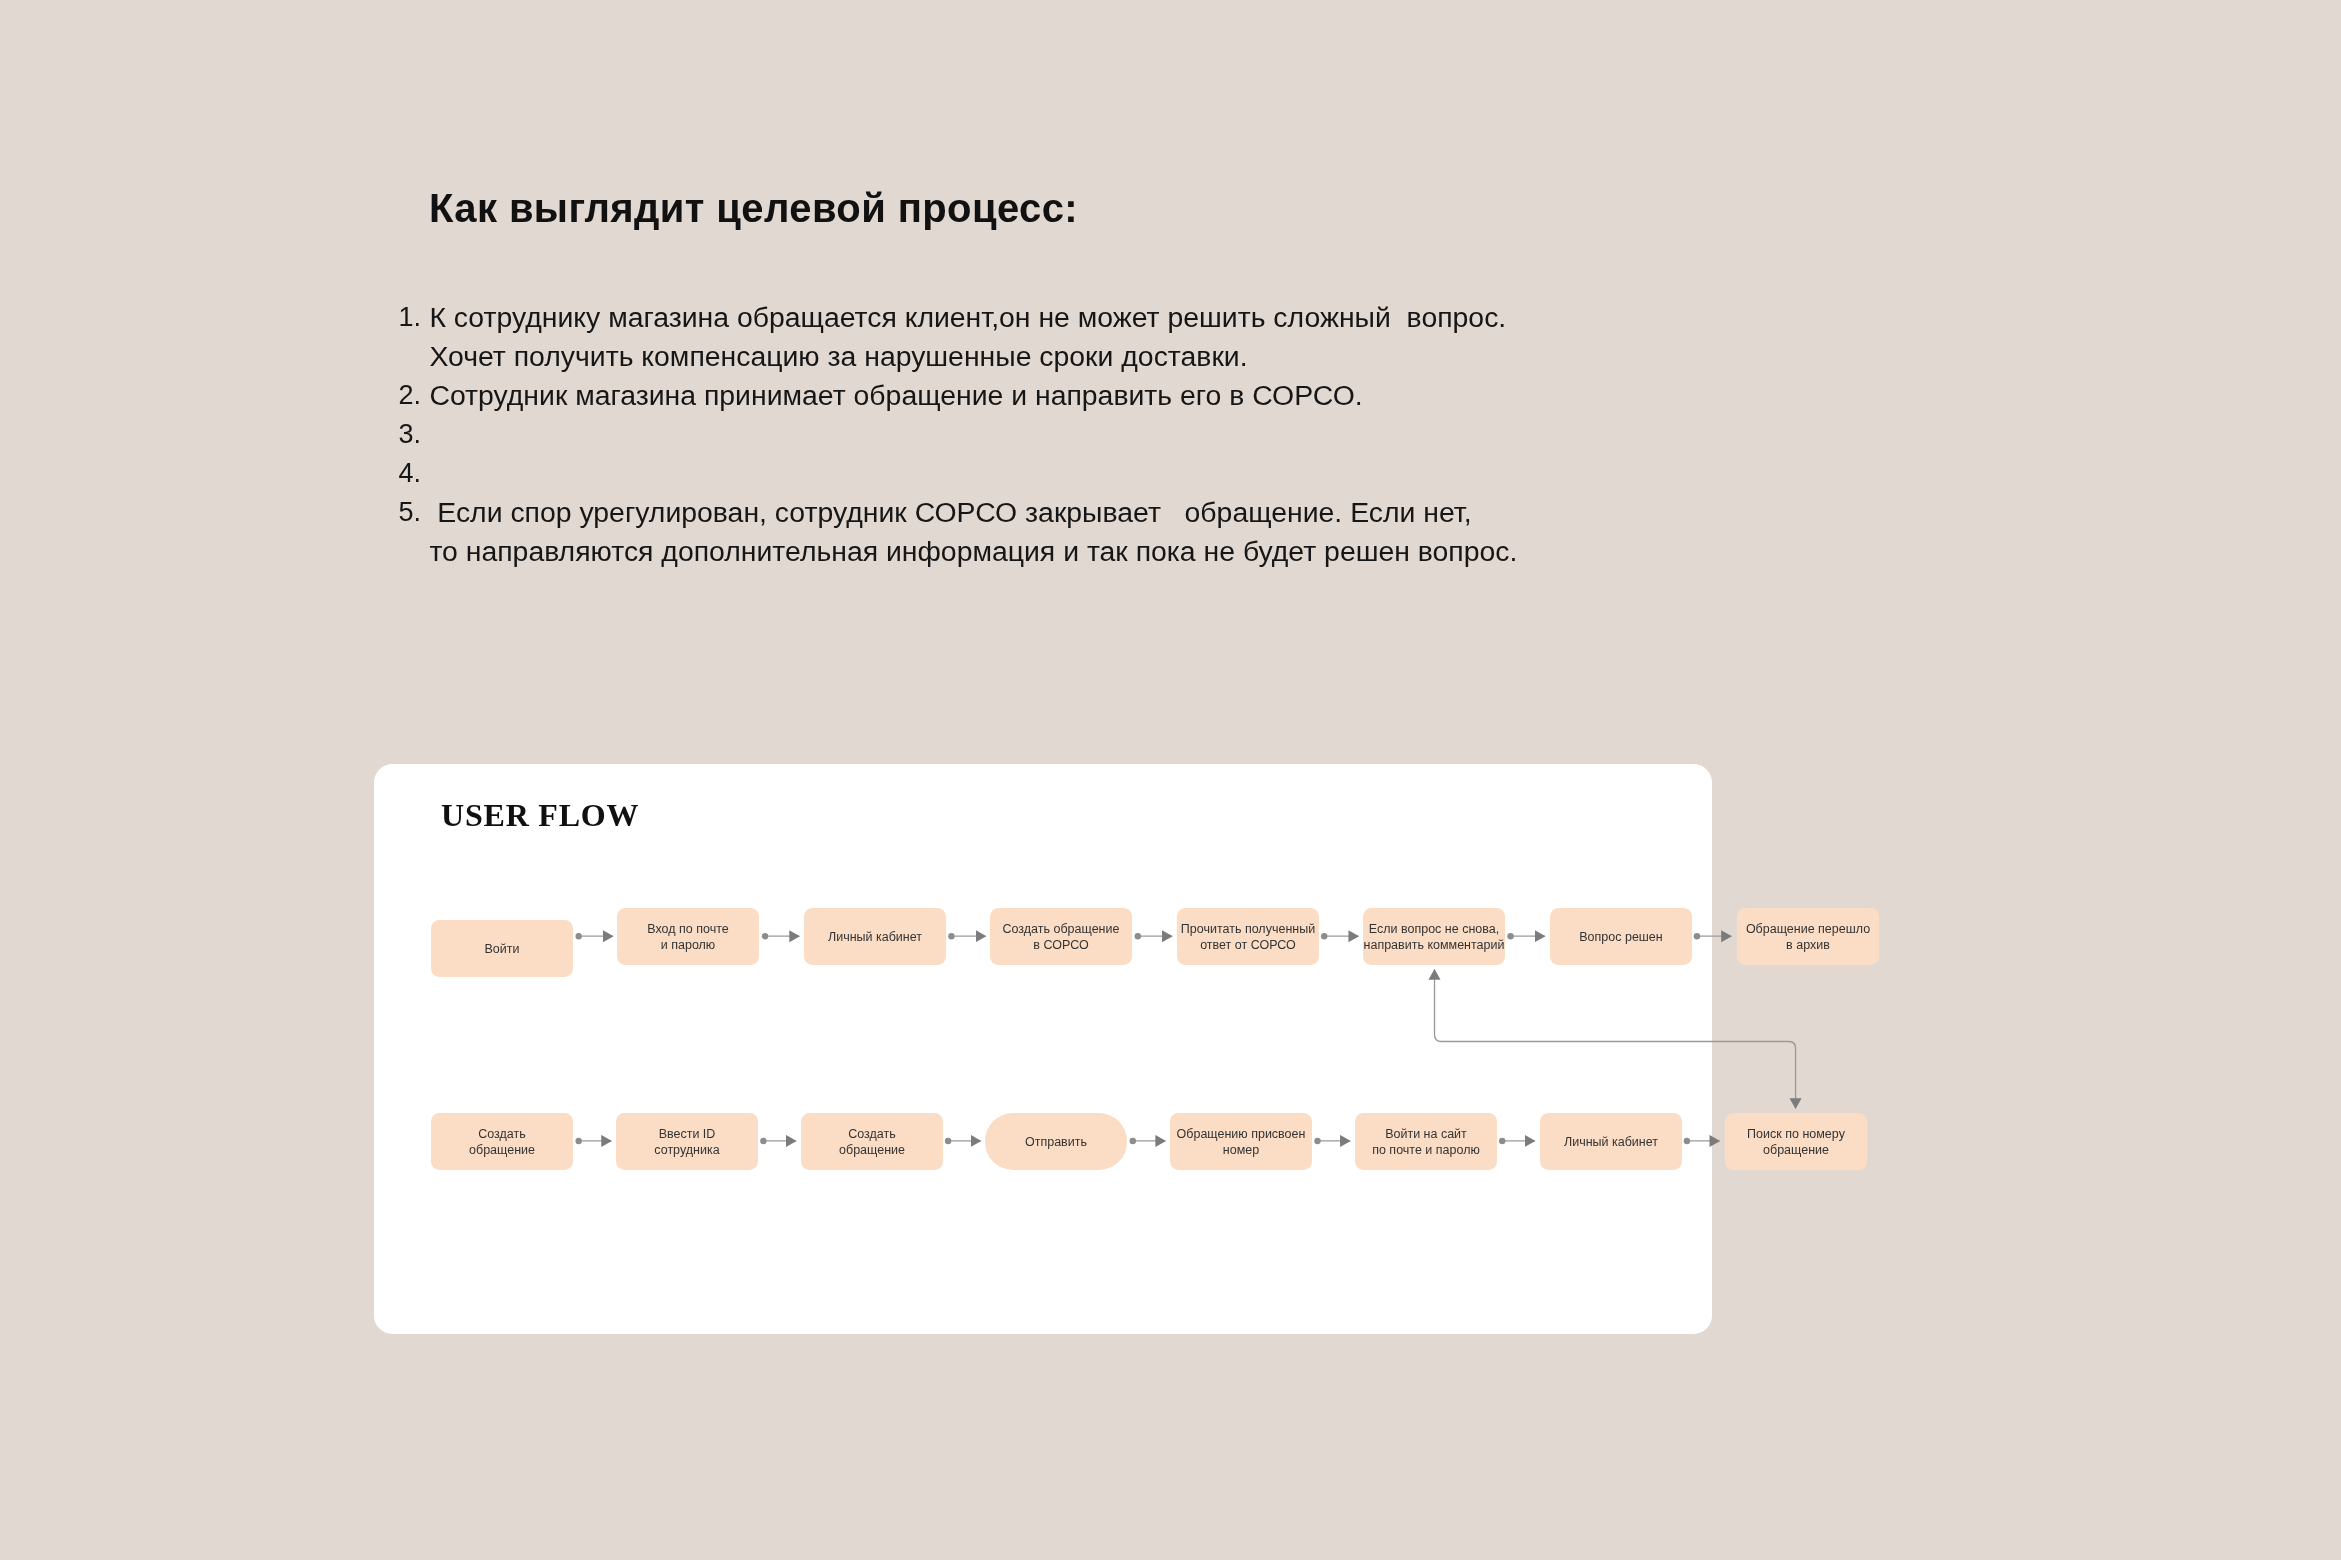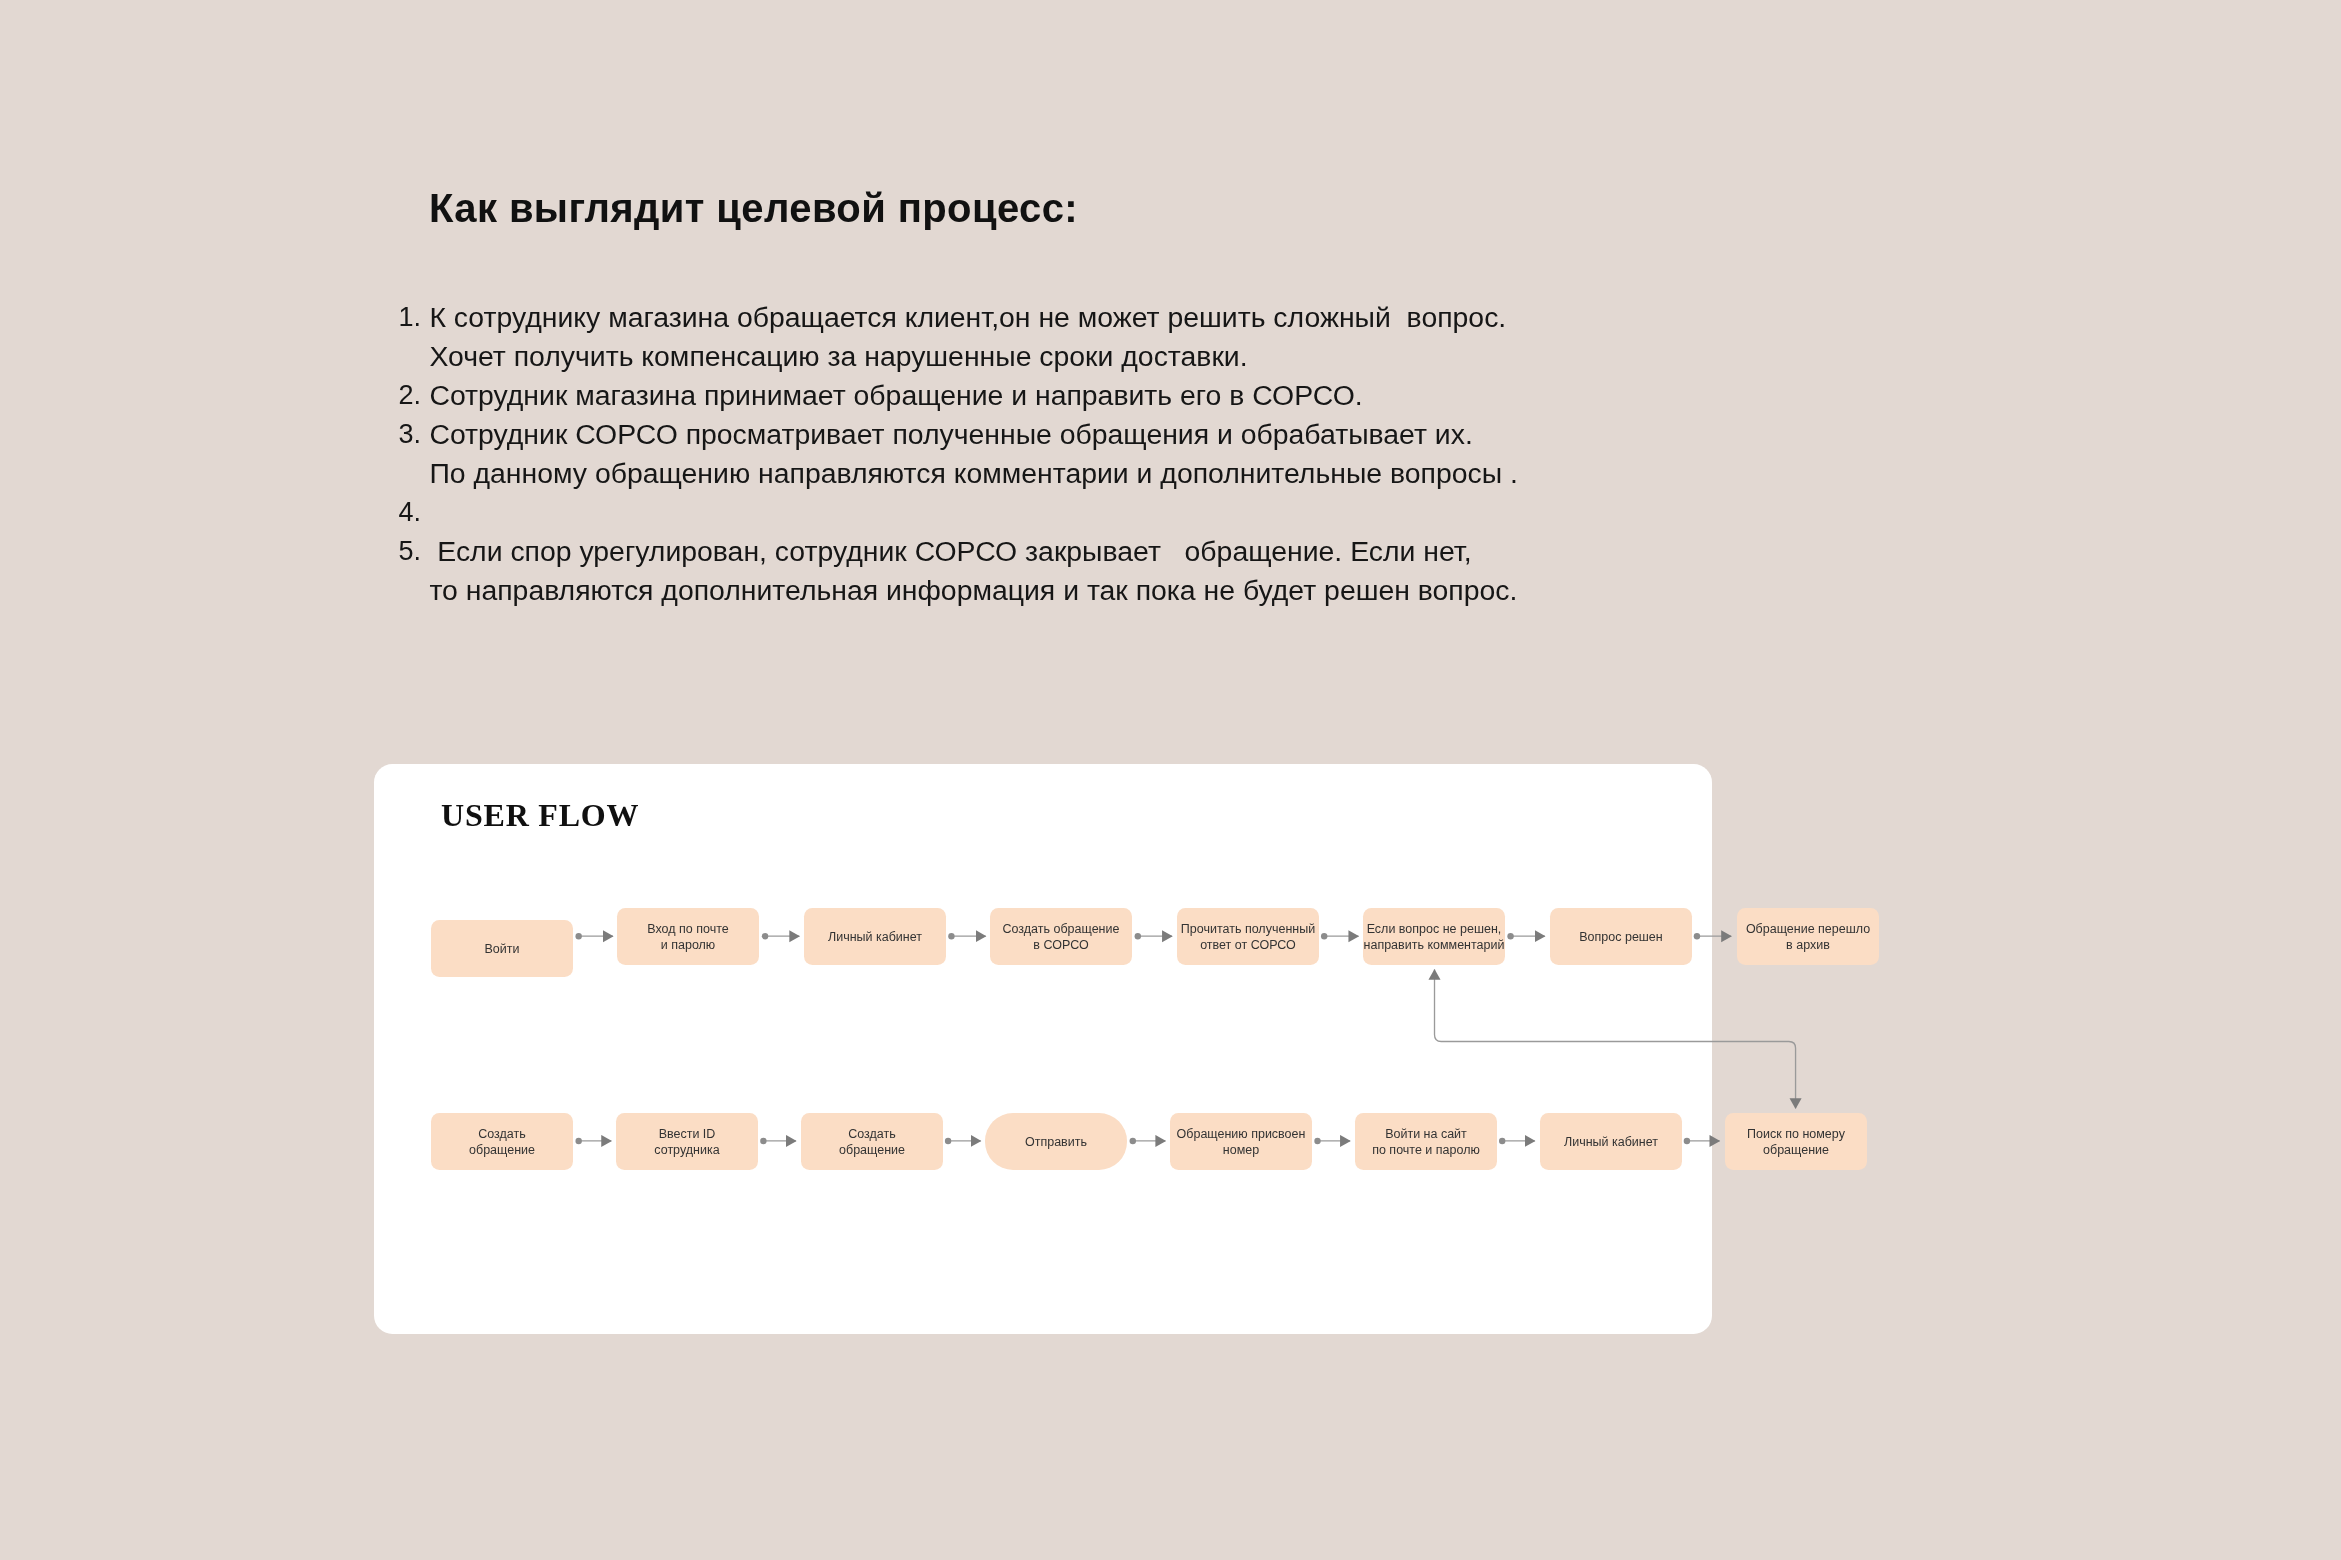--- a/index.html
+++ b/index.html
@@ -61,22 +61,20 @@
           <span class="step-number">1.</span>
           <span class="step-text">К сотруднику магазина обращается клиент,он не может решить сложный  вопрос.
 Хочет получить компенсацию за нарушенные сроки доставки.</span>
         </li>
         <li class="process-step">
           <span class="step-number">2.</span>
           <span class="step-text">Сотрудник магазина принимает обращение и направить его в СОРСО.</span>
         </li>
         <li class="process-step">
           <span class="step-number">3.</span>
-          <span class="step-text">Сотрудник СОРСО просматривает полученные обращения и обрабатывает их.
-По данному обращению направляются комментарии и дополнительные вопросы .</span>
         </li>
         <li class="process-step">
           <span class="step-number">4.</span>
         </li>
         <li class="process-step">
           <span class="step-number">5.</span>
           <span class="step-text"> Если спор урегулирован, сотрудник СОРСО закрывает   обращение. Если нет,
 то направляются дополнительная информация и так пока не будет решен вопрос.</span>
         </li>
       </ol>
@@ -113,21 +111,21 @@
     </svg>
     <div id="flow-row-1">
         <div class="flow-node" style="left: 57px; top: 156px;">Войти</div>
         <div class="flow-node" style="left: 243px; top: 144px;">Вход по почте
 и паролю</div>
         <div class="flow-node" style="left: 430px; top: 144px;">Личный кабинет</div>
         <div class="flow-node" style="left: 616px; top: 144px;">Создать обращение
 в СОРСО</div>
         <div class="flow-node" style="left: 803px; top: 144px;">Прочитать полученный
 ответ от СОРСО</div>
-        <div class="flow-node" style="left: 989px; top: 144px;">Если вопрос не решен,
+        <div class="flow-node" style="left: 989px; top: 144px;">Если вопрос не снова,
 направить комментарий</div>
         <div class="flow-node" style="left: 1176px; top: 144px;">Вопрос решен</div>
         <div class="flow-node" style="left: 1363px; top: 144px;">Обращение перешло
 в архив</div>
       </div>
     <div id="flow-row-2">
         <div class="flow-node" style="left: 57px; top: 349px;">Создать
 обращение</div>
         <div class="flow-node" style="left: 242px; top: 349px;">Ввести ID
 сотрудника</div>

